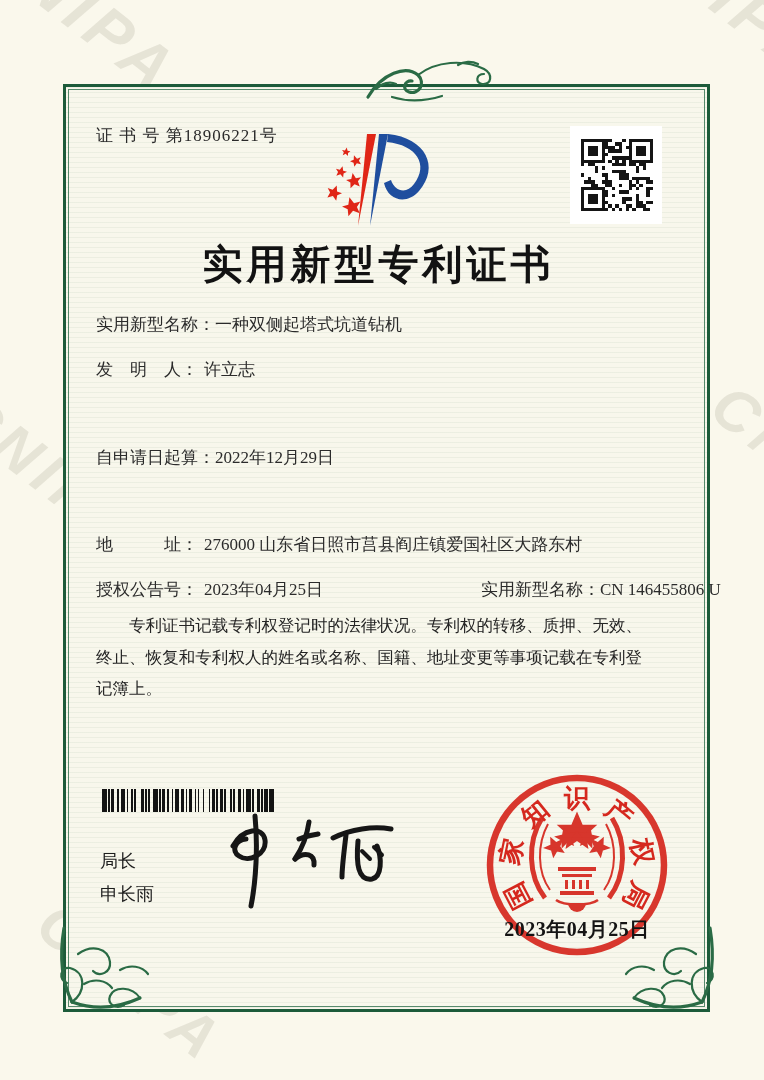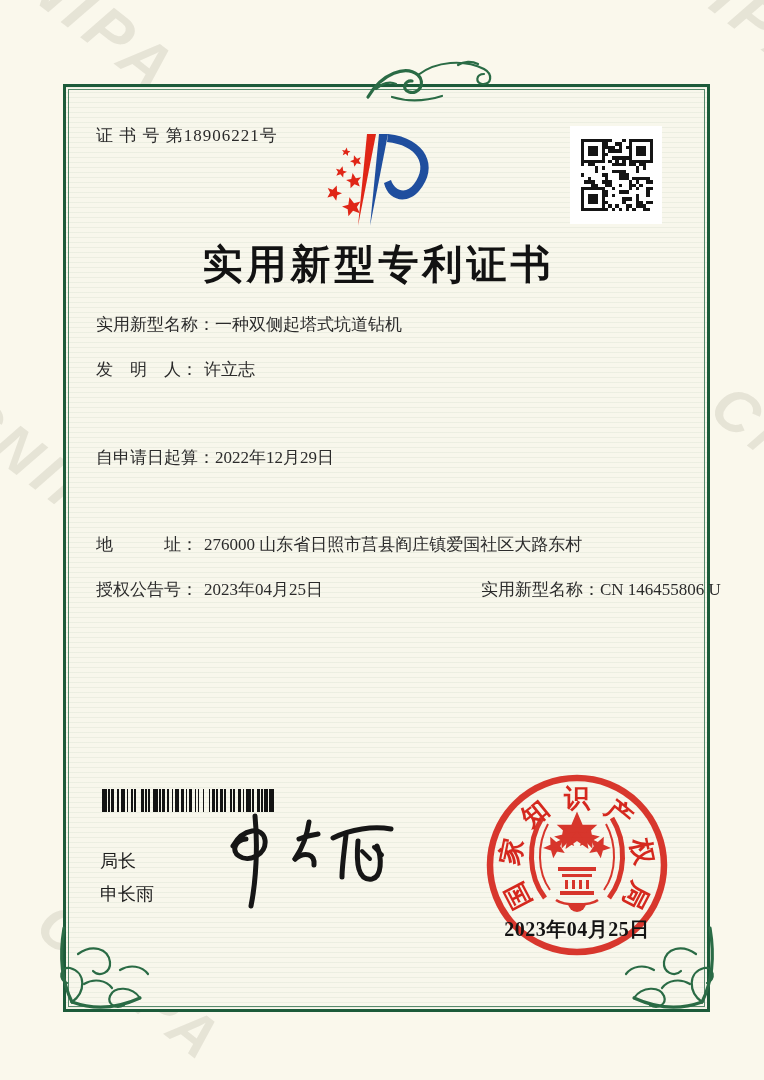--- a/index.html
+++ b/index.html
@@ -583,20 +583,21 @@
     <span class="flabel">地　　　址：</span><span class="fvalue">276000 山东省日照市莒县阎庄镇爱国社区大路东村</span>
   </div>
   <div class="field-row" style="top:578px">
     <span class="flabel">授权公告号：</span><span class="fvalue">2023年04月25日</span>
     <span class="field-pair2">
       <span class="flabel">实用新型名称：</span><span class="fvalue">CN 146455806 U</span>
     </span>
   </div>
 
   <div class="paras">
+    <p>专利证书记载专利权登记时的法律状况。专利权的转移、质押、无效、终止、恢复和专利权人的姓名或名称、国籍、地址变更等事项记载在专利登记簿上。</p>
   </div>
 
   <div class="barcode">
       <i class="b" style="width: 4.65px;"></i>
       <i style="width: 1.55px;"></i>
       <i class="b" style="width: 1.55px;"></i>
       <i style="width: 1.55px;"></i>
       <i class="b" style="width: 3.1px;"></i>
       <i style="width: 3.1px;"></i>
       <i class="b" style="width: 1.55px;"></i>

